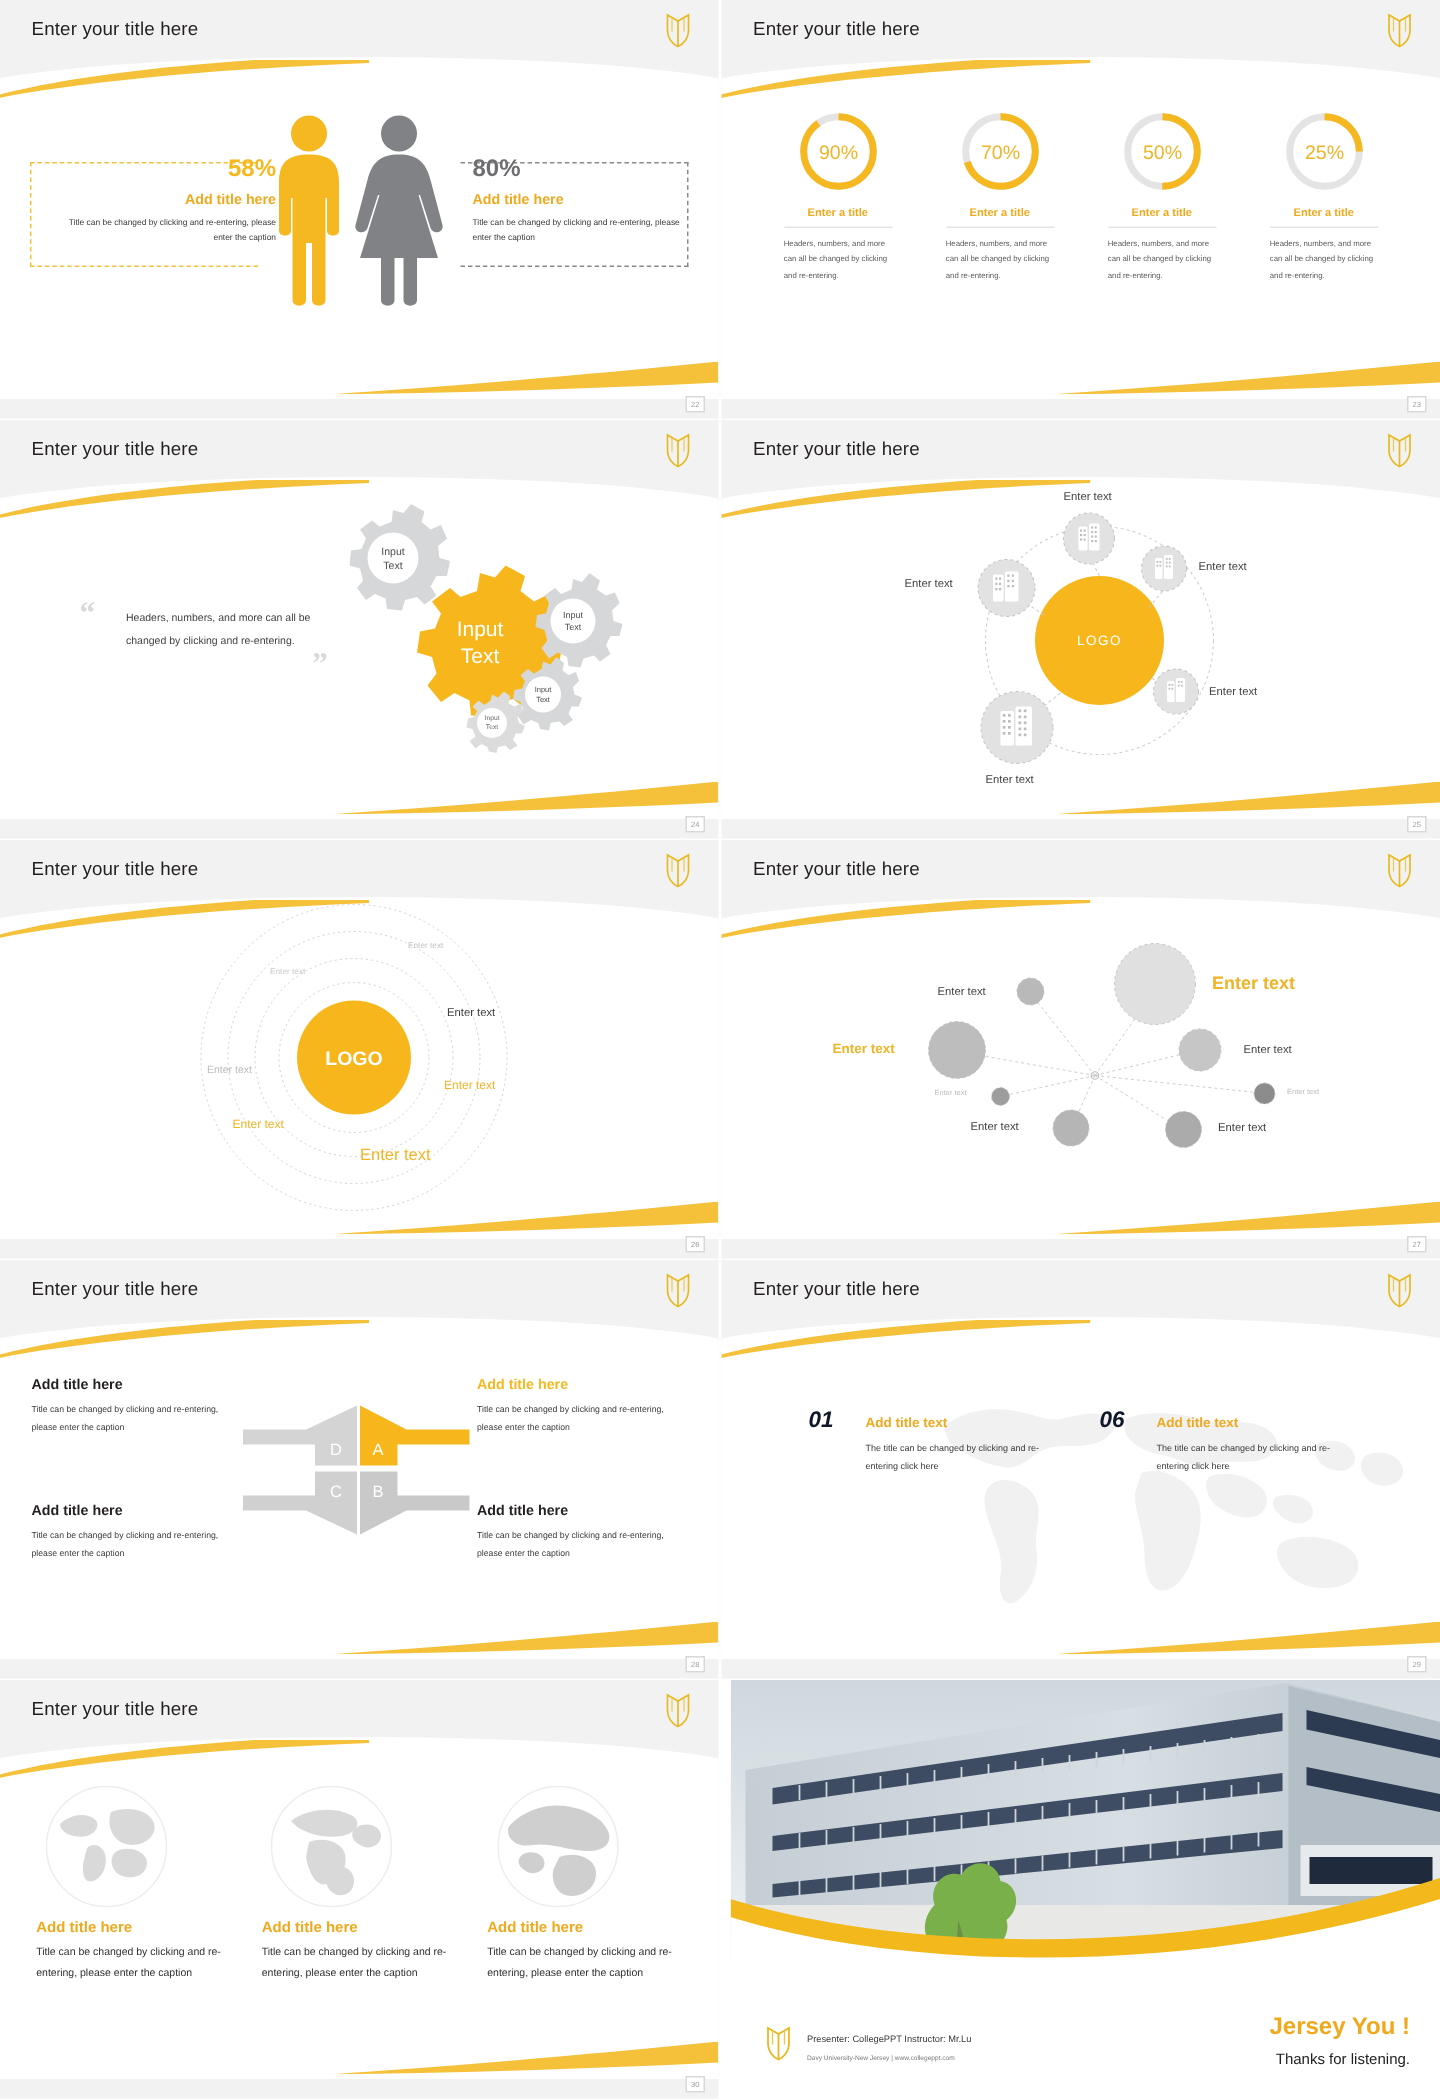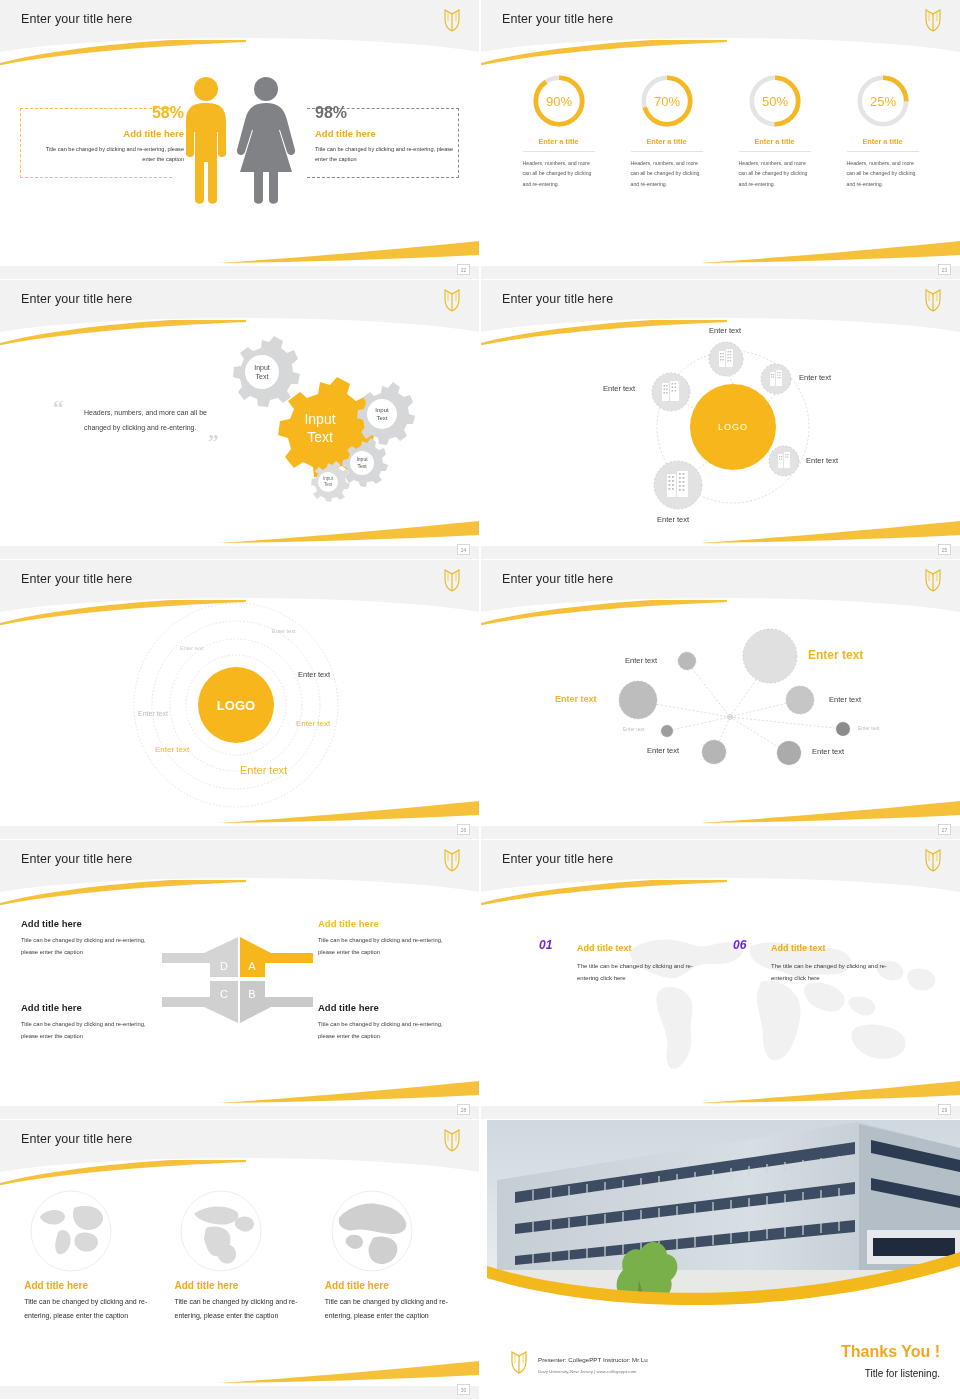--- a/index.html
+++ b/index.html
@@ -103,21 +103,21 @@
 
   
   .s7-block { position: absolute; width: 140px; }
   .s7-h { font-size: 9.5px; font-weight: bold; line-height: 1.2; }
   .s7-p { font-size: 5.8px; color: #3a3a3a; line-height: 2.0; margin-top: 6px; }
   .bowtie { position: absolute; left: 160px; top: 95px; width: 155px; height: 90px; }
 
   
   .worldmap-bg { position: absolute; left: 130px; top: 70px; width: 330px; height: 185px; opacity: .55; }
   .s8-item { position: absolute; top: 98px; }
-  .s8-num { font-size: 12px; font-weight: bold; font-style: italic; color: #6d28d9; position: absolute; left: 0; top: 0; }
+  .s8-num { font-size: 15px; font-weight: bold; font-style: italic; color: #0f172a; position: absolute; left: 0; top: 0; }
   .s8-title { font-size: 9px; font-weight: bold; color: #f0a91d; position: absolute; left: 38px; top: 5px; white-space: nowrap; }
   .s8-desc { font-size: 6px; color: #3a3a3a; line-height: 2.0; position: absolute; left: 38px; top: 22px; width: 135px; }
 
   
   .globes { position: absolute; left: 0; right: 0; top: 68px; display: flex; justify-content: space-around; padding: 0 14px; }
   .globe-col { width: 130px; }
   .globe-svg { width: 86px; height: 86px; margin-left: 4px; }
   .globe-title { font-size: 10px; font-weight: bold; color: #f0a91d; margin-top: 6px; }
   .globe-desc { font-size: 7px; color: #2f2f2f; line-height: 2.0; margin-top: 4px; }
 
@@ -158,21 +158,21 @@
 
     <div class="s1-dash s1-left"></div>
     <div class="s1-dash s1-right"></div>
 
     <div class="s1-col l">
       <div class="s1-pct yellow">58%</div>
       <div class="s1-sub">Add title here</div>
       <div class="s1-desc">Title can be changed by clicking and re-entering, please enter the caption</div>
     </div>
     <div class="s1-col r">
-      <div class="s1-pct grey-t">98%</div>
+      <div class="s1-pct grey-t">80%</div>
       <div class="s1-sub">Add title here</div>
       <div class="s1-desc">Title can be changed by clicking and re-entering, please enter the caption</div>
     </div>
 
     <div class="figure-wrap">
       <svg width="145" height="135" viewBox="0 0 145 135">
         <g fill="#f5b820">
           <circle cx="38" cy="15" r="12"></circle>
           <path d="M38 29 C22 29 18 36 18 48 L18 80 C18 84 26 84 26 80 L26 58 L27 58 L27 126 C27 131 36 131 36 126 L36 88 L40 88 L40 126 C40 131 49 131 49 126 L49 58 L50 58 L50 80 C50 84 58 84 58 80 L58 48 C58 36 54 29 38 29 Z"></path>
         </g>
@@ -851,22 +851,22 @@
 
         <g>
           <path d="M140 182 C128 176 126 160 136 150 C132 138 142 126 154 130 C160 118 178 120 180 134 C192 136 194 152 184 160 C188 174 172 186 158 182 Z" fill="#79b04a"></path>
           <path d="M150 182 L152 160 L158 182 Z" fill="#6b8f45"></path>
         </g>
 
         <path d="M0 150 C110 184 300 192 473 140 L473 188 L0 188 Z" fill="#ffffff"></path>
         <path d="M0 146 C110 180 300 188 473 132 L473 146 C300 200 110 192 0 158 Z" fill="#f3b81c"></path>
       </svg>
     </div>
-    <div class="thanks-main">Thanks You !</div>
-    <div class="thanks-sub">Title for listening.</div>
+    <div class="thanks-main">Jersey You !</div>
+    <div class="thanks-sub">Thanks for listening.</div>
     <div class="presenter-logo">
       <svg width="20" height="26" viewBox="0 0 20 26">
           <path d="M3 3 L10 7 L17 3 L17 13 C17 19 13 23 10 24 C7 23 3 19 3 13 Z" fill="none" stroke="#e8b81e" stroke-width="1.2"></path>
           <path d="M10 7 L10 24" stroke="#e8b81e" stroke-width="1.2" fill="none"></path>
           <path d="M6 5 L6 14 M14 5 L14 14" stroke="#edc84f" stroke-width=".9" fill="none"></path>
         </svg>
     </div>
     <div class="presenter-line1">Presenter: CollegePPT    Instructor: Mr.Lu</div>
     <div class="presenter-line2">Davy University-New Jersey  |  www.collegeppt.com</div>
   </div>

